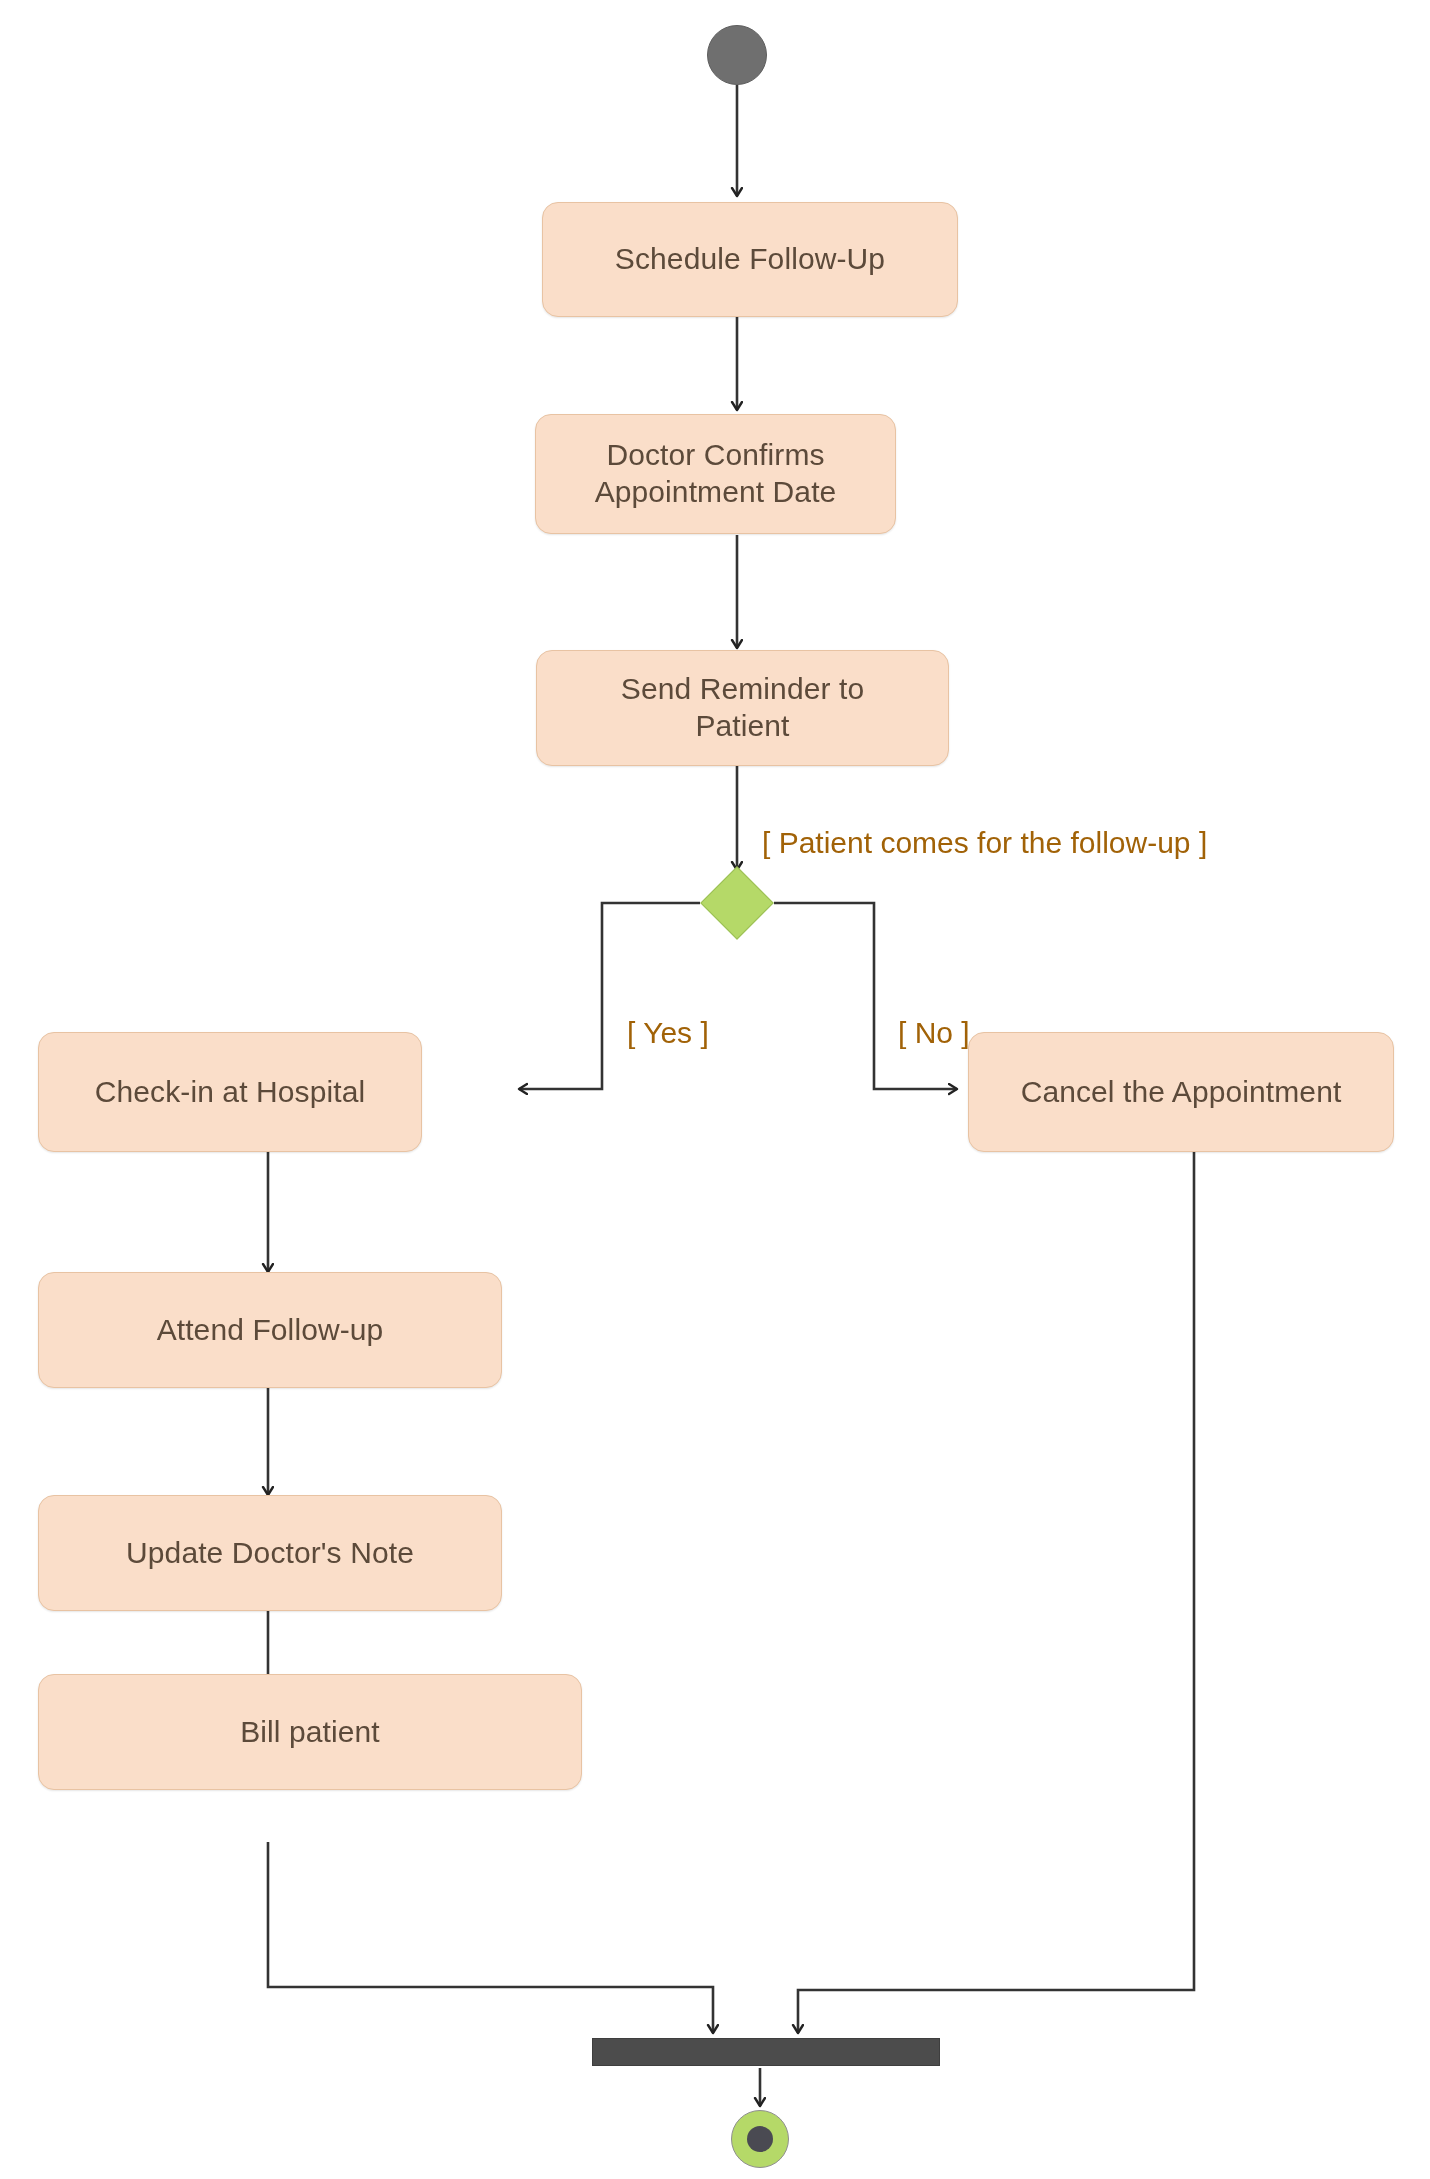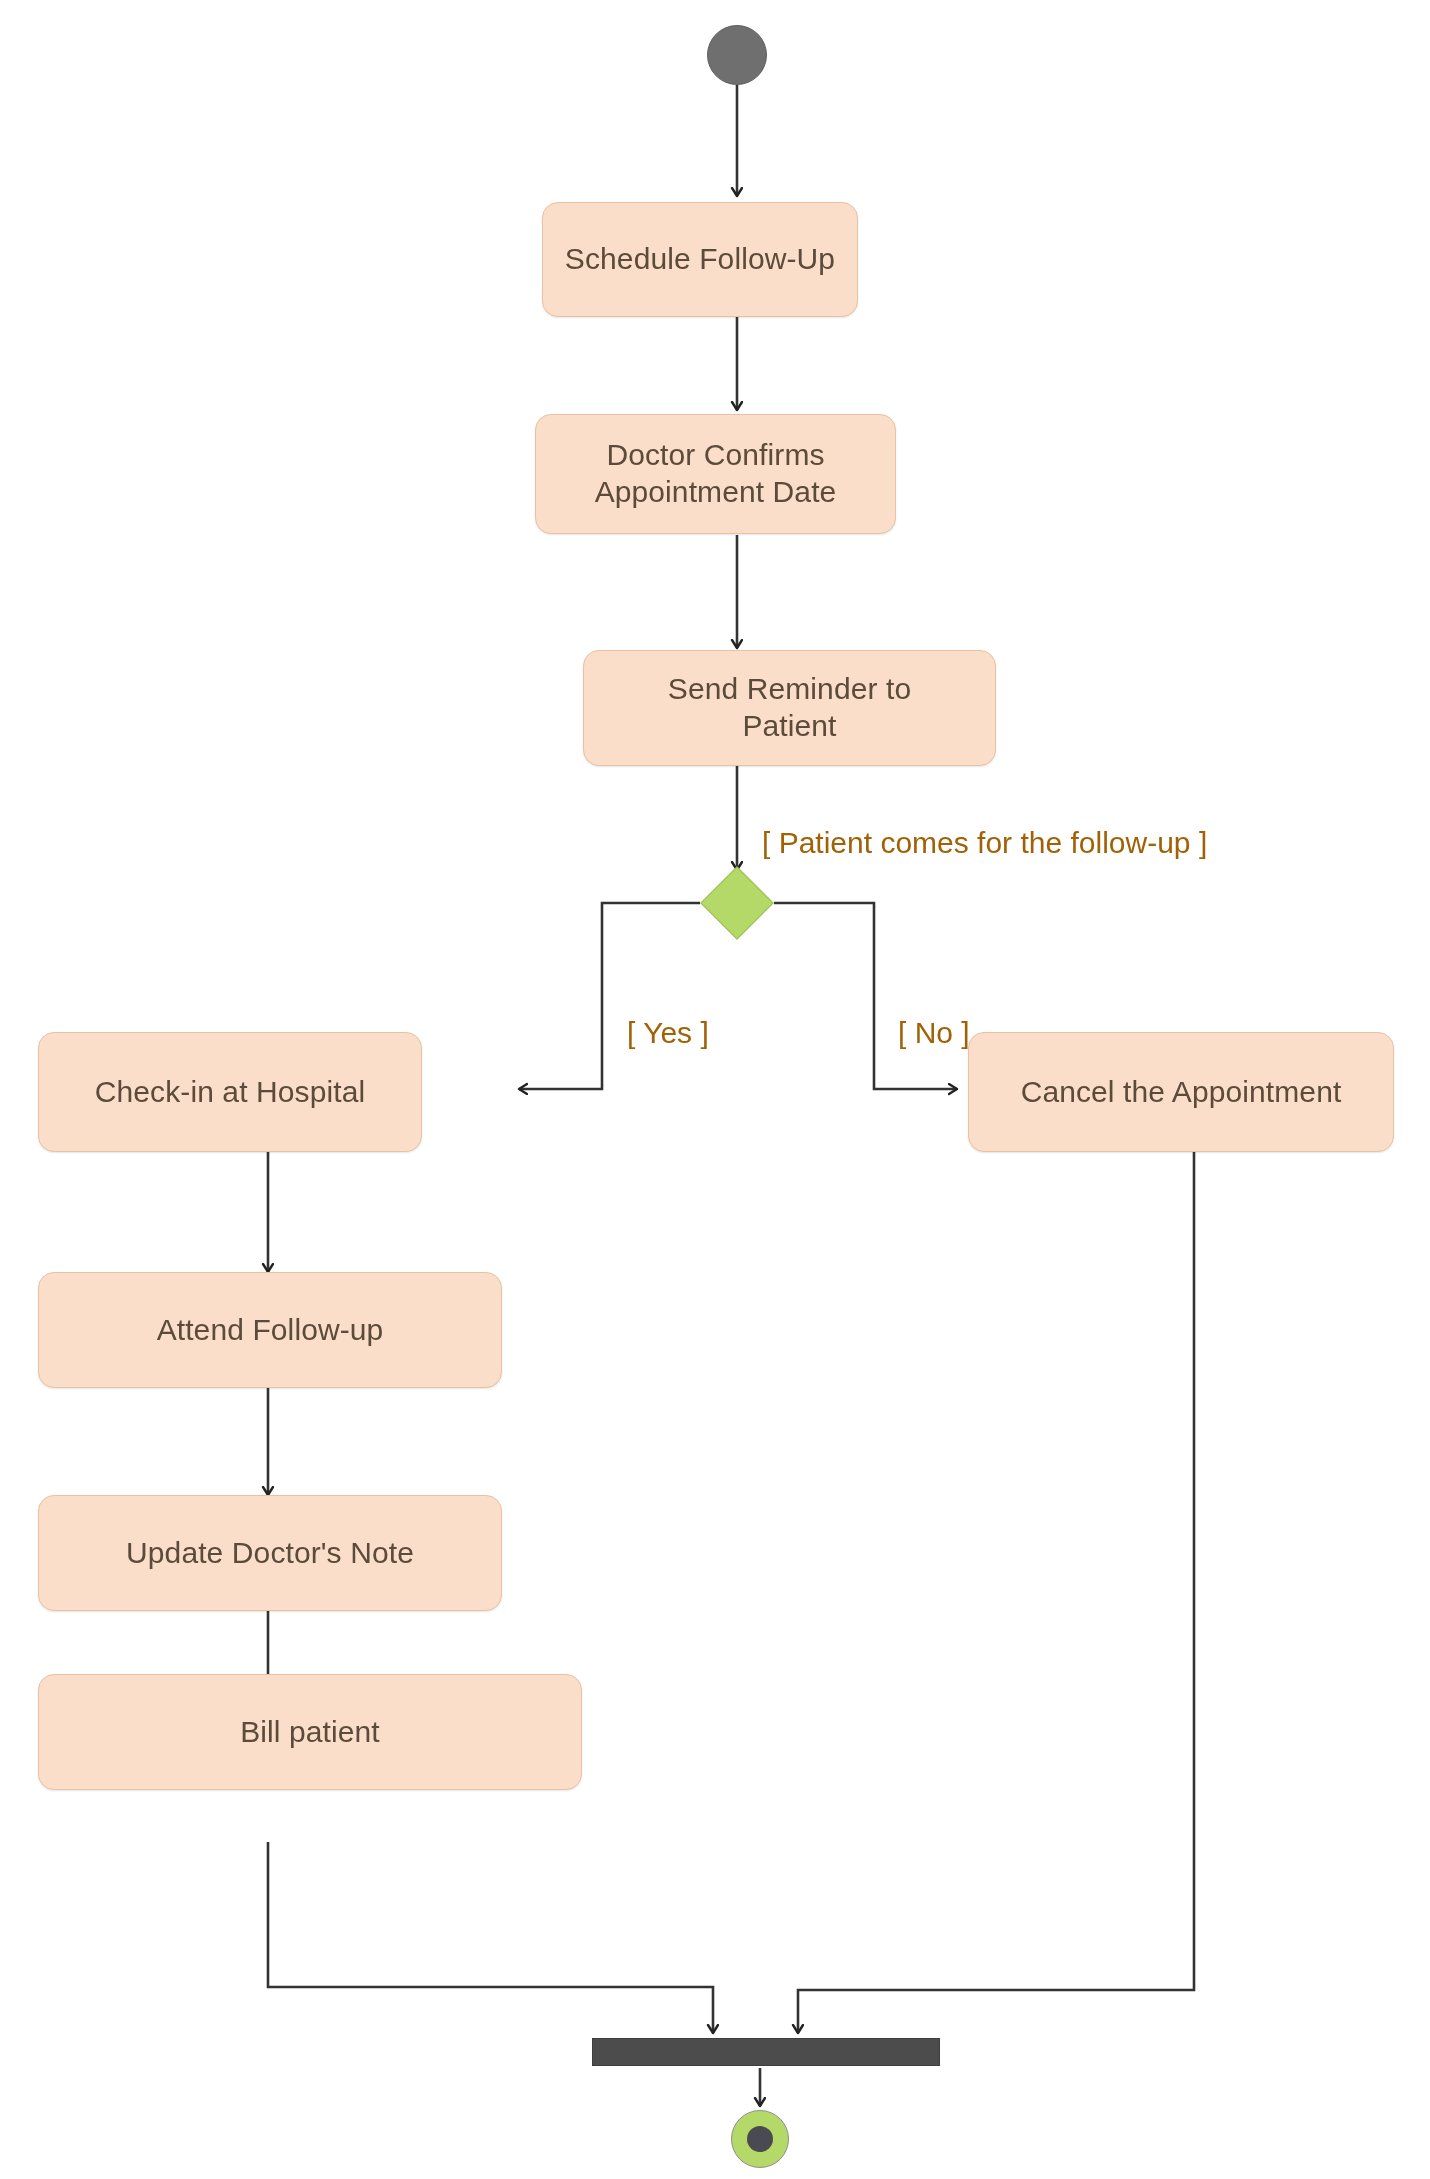--- a/index.html
+++ b/index.html
@@ -110,32 +110,32 @@
       <path d="M 268 1842 L 268 1987 L 713 1987 L 713 2033" marker-end="url(#arrow)"></path>
 
       <path d="M 1194 1152 L 1194 1990 L 798 1990 L 798 2033" marker-end="url(#arrow)"></path>
 
       <line x1="760" y1="2068" x2="760" y2="2106" marker-end="url(#arrow)"></line>
     </g>
   </svg>
 
   <div class="node start-node" style="left:707px; top:25px; width:60px; height:60px;"></div>
 
-  <div class="node activity" style="left:542px; top:202px; width:316px; height:115px;">
+  <div class="node activity" style="left:542px; top:202px; width:416px; height:115px;">
     <span>Schedule Follow-Up</span>
   </div>
 
   <div class="node activity" style="left:535px; top:414px; width:361px; height:120px;">
     <span style="display:block;">
       <span style="display:block;">Doctor Confirms</span>
       <span style="display:block;">Appointment Date</span>
     </span>
   </div>
 
-  <div class="node activity" style="left:536px; top:650px; width:413px; height:116px;margin-left:47px;">
+  <div class="node activity" style="left:536px; top:650px; width:413px; height:116px;">
     <span style="display:block;">
       <span style="display:block;">Send Reminder to</span>
       <span style="display:block;">Patient</span>
     </span>
   </div>
 
   <div class="node decision-node" style="left:711px; top:877px; width:52px; height:52px;"></div>
 
   <div class="edge-label" style="left:762px; top:828px;">[ Patient comes for the follow-up ]</div>
 

